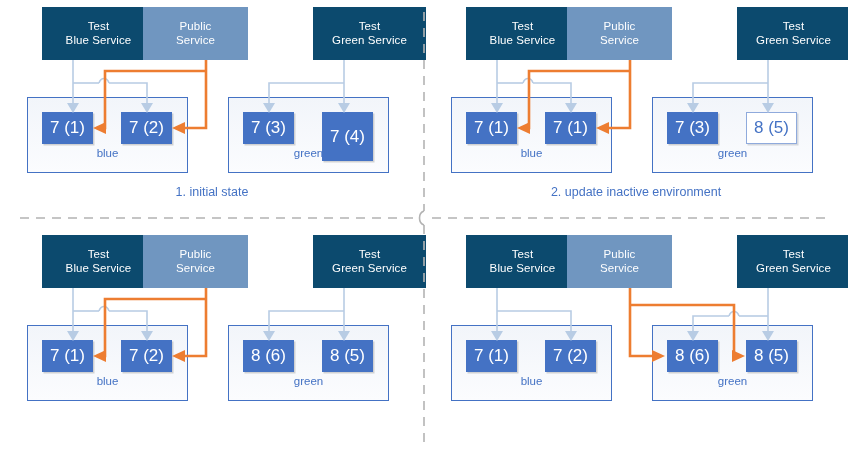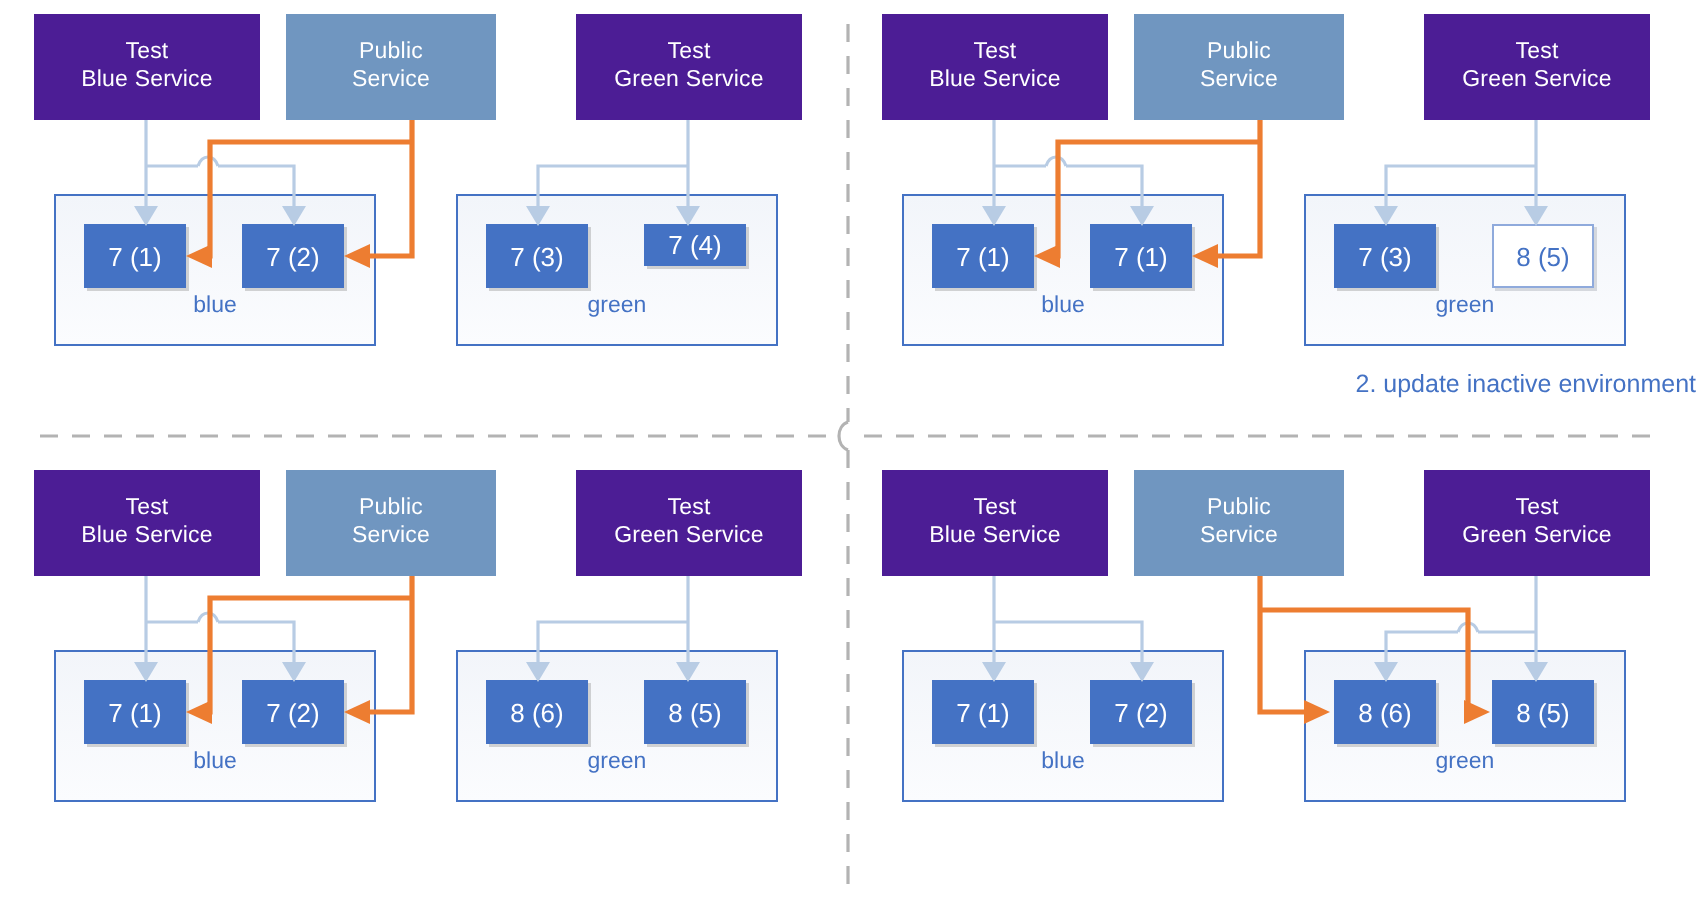--- a/index.html
+++ b/index.html
@@ -1,24 +1,24 @@
 <!DOCTYPE html>
 <html><head>
 <meta charset="utf-8">
 <style>
   html,body{margin:0;padding:0;background:#ffffff;}
   body{width:848px;height:456px;overflow:hidden;font-family:"Liberation Sans",sans-serif;}
   #stage{position:relative;width:848px;height:456px;}
   .quad{position:absolute;width:424px;height:228px;}
   .svc{position:absolute;display:flex;align-items:center;justify-content:center;text-align:center;color:#ffffff;font-size:11.5px;line-height:13.5px;letter-spacing:.1px;}
-  .svc.light{background:#4c1d95;}
+  .svc.light{background:#0c4a6e;margin-left:25px;}
   .svc.dark{background:#7096c0;}
   .env{position:absolute;border:1px solid #4472c4;background:linear-gradient(180deg,#f2f5fa 0%,#fbfcfe 100%);box-sizing:border-box;}
   .envlabel{position:absolute;width:100%;text-align:center;color:#4472c4;font-size:11.5px;}
-  .inst{position:absolute;box-sizing:border-box;display:flex;align-items:center;justify-content:center;font-size:13px;}
+  .inst{position:absolute;box-sizing:border-box;display:flex;align-items:center;justify-content:center;font-size:17px;}
   .inst.filled{background:#4472c4;color:#ffffff;box-shadow:1.5px 1.5px 0 0 rgba(160,160,160,.45);}
   .inst.outline{background:#ffffff;color:#4472c4;border:1px solid #8faadc;box-shadow:1.5px 1.5px 0 0 rgba(170,175,185,.45);}
   .cap{position:absolute;width:100%;text-align:center;color:#4472c4;font-size:12.5px;}
   svg.wires{position:absolute;left:0;top:0;width:424px;height:228px;overflow:visible;}
   svg.sep{position:absolute;left:0;top:0;width:848px;height:456px;pointer-events:none;}
   .lw{fill:none;stroke:#b8cce4;stroke-width:1.6;}
   .ow{fill:none;stroke:#ed7d31;stroke-width:2.6;}
   .lhead{fill:#b8cce4;}
   .ohead{fill:#ed7d31;}
   .dash{fill:none;stroke:#b3b3b3;stroke-width:1.6;stroke-dasharray:9 7;}
@@ -43,41 +43,42 @@
     <div class="env" style="left:27px;top:97px;width:161px;height:76px;">
       <div class="envlabel" style="left:0;top:49px;">blue</div>
     </div>
     <div class="env" style="left:228px;top:97px;width:161px;height:76px;">
       <div class="envlabel" style="left:0;top:49px;">green</div>
     </div>
 
     <div class="inst filled" style="left:42px;top:112px;width:51px;height:32px;">7 (1)</div>
     <div class="inst filled" style="left:121px;top:112px;width:51px;height:32px;">7 (2)</div>
     <div class="inst filled" style="left:243px;top:112px;width:51px;height:32px;">7 (3)</div>
-    <div class="inst filled" style="left:322px;top:112px;width:51px;height:21px;">7 (4)</div>
+    <div class="inst filled" style="left:322px;top:112px;width:51px;height:49px;">7 (4)</div>
 
     <svg class="wires" viewBox="0 0 424 228">
       <path class="lw" d="M73,60 L73,103"></path>
       <polygon class="lhead" points="67,103 79,103 73,113"></polygon>
       <path class="lw" d="M73,83 L99,83"></path>
       <path class="lw" d="M99,83 C101,77 107,77 109,83"></path>
       <path class="lw" d="M109,83 L147,83 L147,103"></path>
       <polygon class="lhead" points="141,103 153,103 147,113"></polygon>
 
       <path class="lw" d="M344,60 L344,103"></path>
       <polygon class="lhead" points="338,103 350,103 344,113"></polygon>
       <path class="lw" d="M344,83 L269,83 L269,103"></path>
       <polygon class="lhead" points="263,103 275,103 269,113"></polygon>
 
       <path class="ow" d="M206,60 L206,128 L183,128"></path>
       <polygon class="ohead" points="172,128 185,122 185,134"></polygon>
       <path class="ow" d="M206,71 L105,71 L105,128 L104,128"></path>
       <polygon class="ohead" points="93,128 106,122 106,134"></polygon>
     </svg>
 
+    <div class="cap" style="left:0;top:185px;">1. initial state</div>
   </div>
 
   <div class="quad" style="left:424px;top:0px;">
     <div class="svc light" style="left:17px;top:7px;width:113px;height:53px;">
       <div><span>Test</span><br><span>Blue Service</span></div>
     </div>
     <div class="svc dark" style="left:143px;top:7px;width:105px;height:53px;">
       <div><span>Public</span><br><span>Service</span></div>
     </div>
     <div class="svc light" style="left:288px;top:7px;width:113px;height:53px;">
@@ -108,21 +109,21 @@
       <polygon class="lhead" points="338,103 350,103 344,113"></polygon>
       <path class="lw" d="M344,83 L269,83 L269,103"></path>
       <polygon class="lhead" points="263,103 275,103 269,113"></polygon>
 
       <path class="ow" d="M206,60 L206,128 L183,128"></path>
       <polygon class="ohead" points="172,128 185,122 185,134"></polygon>
       <path class="ow" d="M206,71 L105,71 L105,128 L104,128"></path>
       <polygon class="ohead" points="93,128 106,122 106,134"></polygon>
     </svg>
 
-    <div class="cap" style="left:0;top:185px;text-align:right;">2. update inactive environment</div>
+    <div class="cap" style="left:0;top:185px;">2. update inactive environment</div>
   </div>
 
   <div class="quad" style="left:0px;top:228px;">
     <div class="svc light" style="left:17px;top:7px;width:113px;height:53px;">
       <div><span>Test</span><br><span>Blue Service</span></div>
     </div>
     <div class="svc dark" style="left:143px;top:7px;width:105px;height:53px;">
       <div><span>Public</span><br><span>Service</span></div>
     </div>
     <div class="svc light" style="left:288px;top:7px;width:113px;height:53px;">

